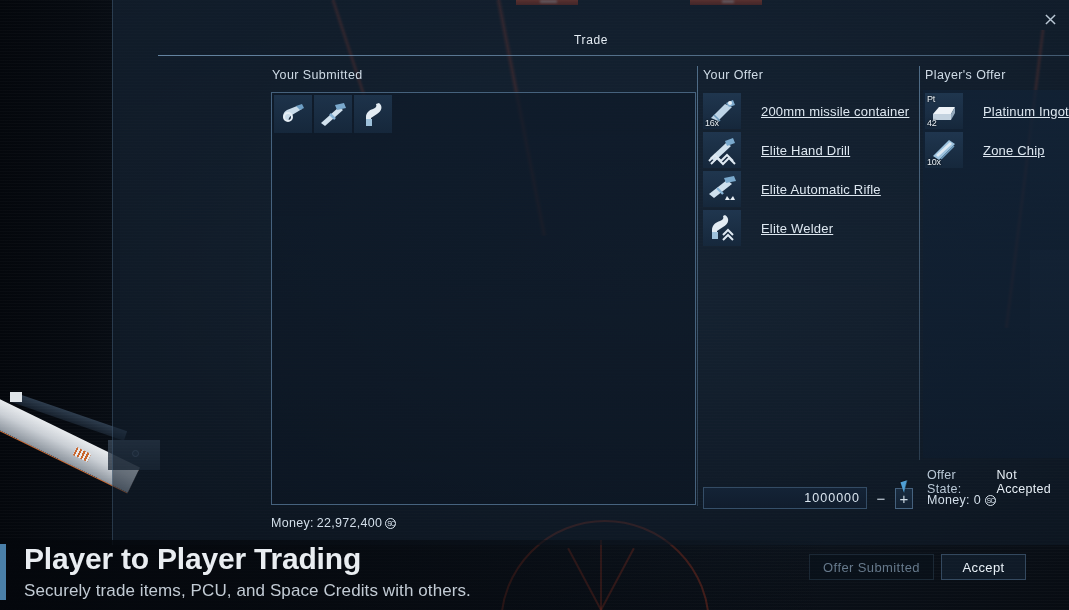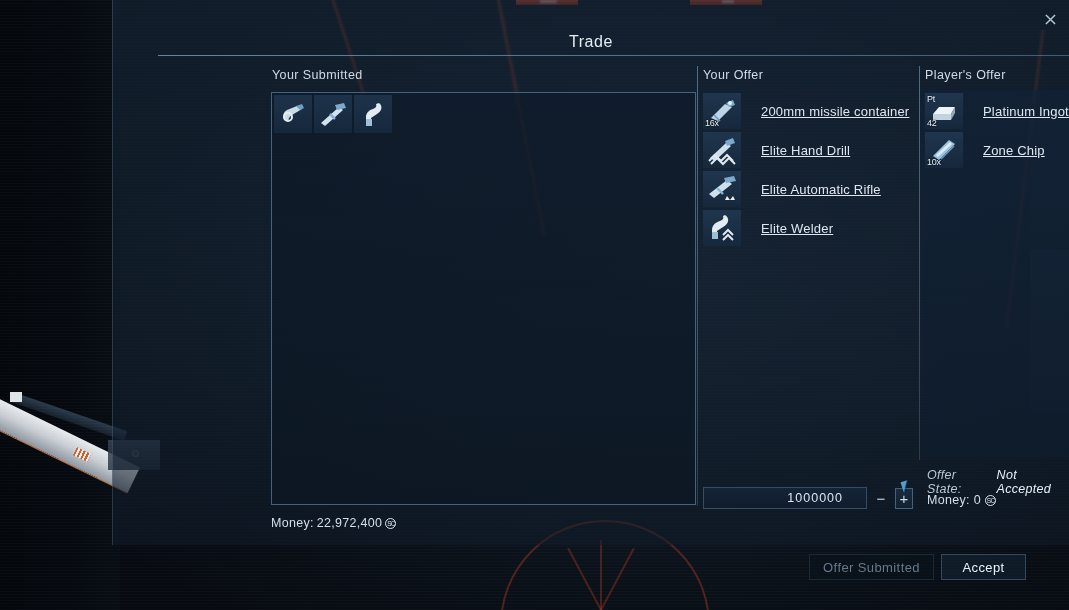--- a/index.html
+++ b/index.html
@@ -138,21 +138,21 @@
     width: 26px; height: 26px;
     display: flex; align-items: center; justify-content: center;
     color: #b9c7d4; font-size: 15px; line-height: 1;
     cursor: pointer;
   }
 
   .dialog-title {
     position: absolute; left: 0; top: 33px; width: 100%;
     text-align: center;
     color: #e4ecf3;
-    font-size: 16px;
+    font-size: 12px;
     letter-spacing: 0.6px;
   }
 
   .title-divider {
     position: absolute; left: 45px; top: 55px;
     width: 912px; height: 1px;
     background: linear-gradient(to right, rgba(128,166,200,0.75), rgba(128,166,200,0.45));
   }
 
   
@@ -254,21 +254,21 @@
     display: flex; align-items: center;
   }
   .credit-input {
     width: 164px; height: 22px;
     background: linear-gradient(to bottom, rgba(20,36,55,0.95), rgba(16,29,45,0.95));
     border: 1px solid rgba(96,132,168,0.45);
     color: #dbe6f0;
     font-family: "Liberation Sans", sans-serif;
     font-size: 12.5px;
     text-align: right;
-    padding: 0 23px;
+    padding: 0 6px;
     letter-spacing: 1px;
   }
   .step-btn {
     width: 18px; height: 21px;
     margin-left: 5px;
     display: flex; align-items: center; justify-content: center;
     color: #cfdbe6;
     font-size: 15px; line-height: 1;
     cursor: pointer;
     background: rgba(255,255,255,0.0);
@@ -285,22 +285,22 @@
     color: #d3dfea; font-size: 12.5px; letter-spacing: 0.3px;
     display: flex; align-items: center; gap: 3px;
   }
 
   
   .state-line {
     position: absolute; left: 814px; top: 468px;
     font-size: 12.5px; letter-spacing: 0.3px;
     display: flex; align-items: baseline; gap: 7px;
   }
-  .state-label { color: #b9c8d6; font-style: italic; }
-  .state-value { color: #e7eff6; font-style: italic; }
+  .state-label { color: #b9c8d6; }
+  .state-value { color: #e7eff6; }
   .money-right {
     position: absolute; left: 814px; top: 493px;
     color: #d3dfea; font-size: 12.5px; letter-spacing: 0.3px;
     display: flex; align-items: center; gap: 4px;
   }
 
   .sc-coin {
     display: inline-block;
     width: 11px; height: 11px;
     border-radius: 50%;
@@ -567,14 +567,19 @@
       <span class="sc-coin">SC</span>
     </div>
 
   </div>
 
   <div class="btn btn-submitted">Offer Submitted</div>
   <div class="btn btn-accept">Accept</div>
 
   <div class="cursor"></div>
 
+  <div class="banner">
+    <div class="banner-bar"></div>
+    <div class="banner-title">Player to Player Trading</div>
+    <div class="banner-sub">Securely trade items, PCU, and Space Credits with others.</div>
+  </div>
 
 </div>
 
 </body></html>

